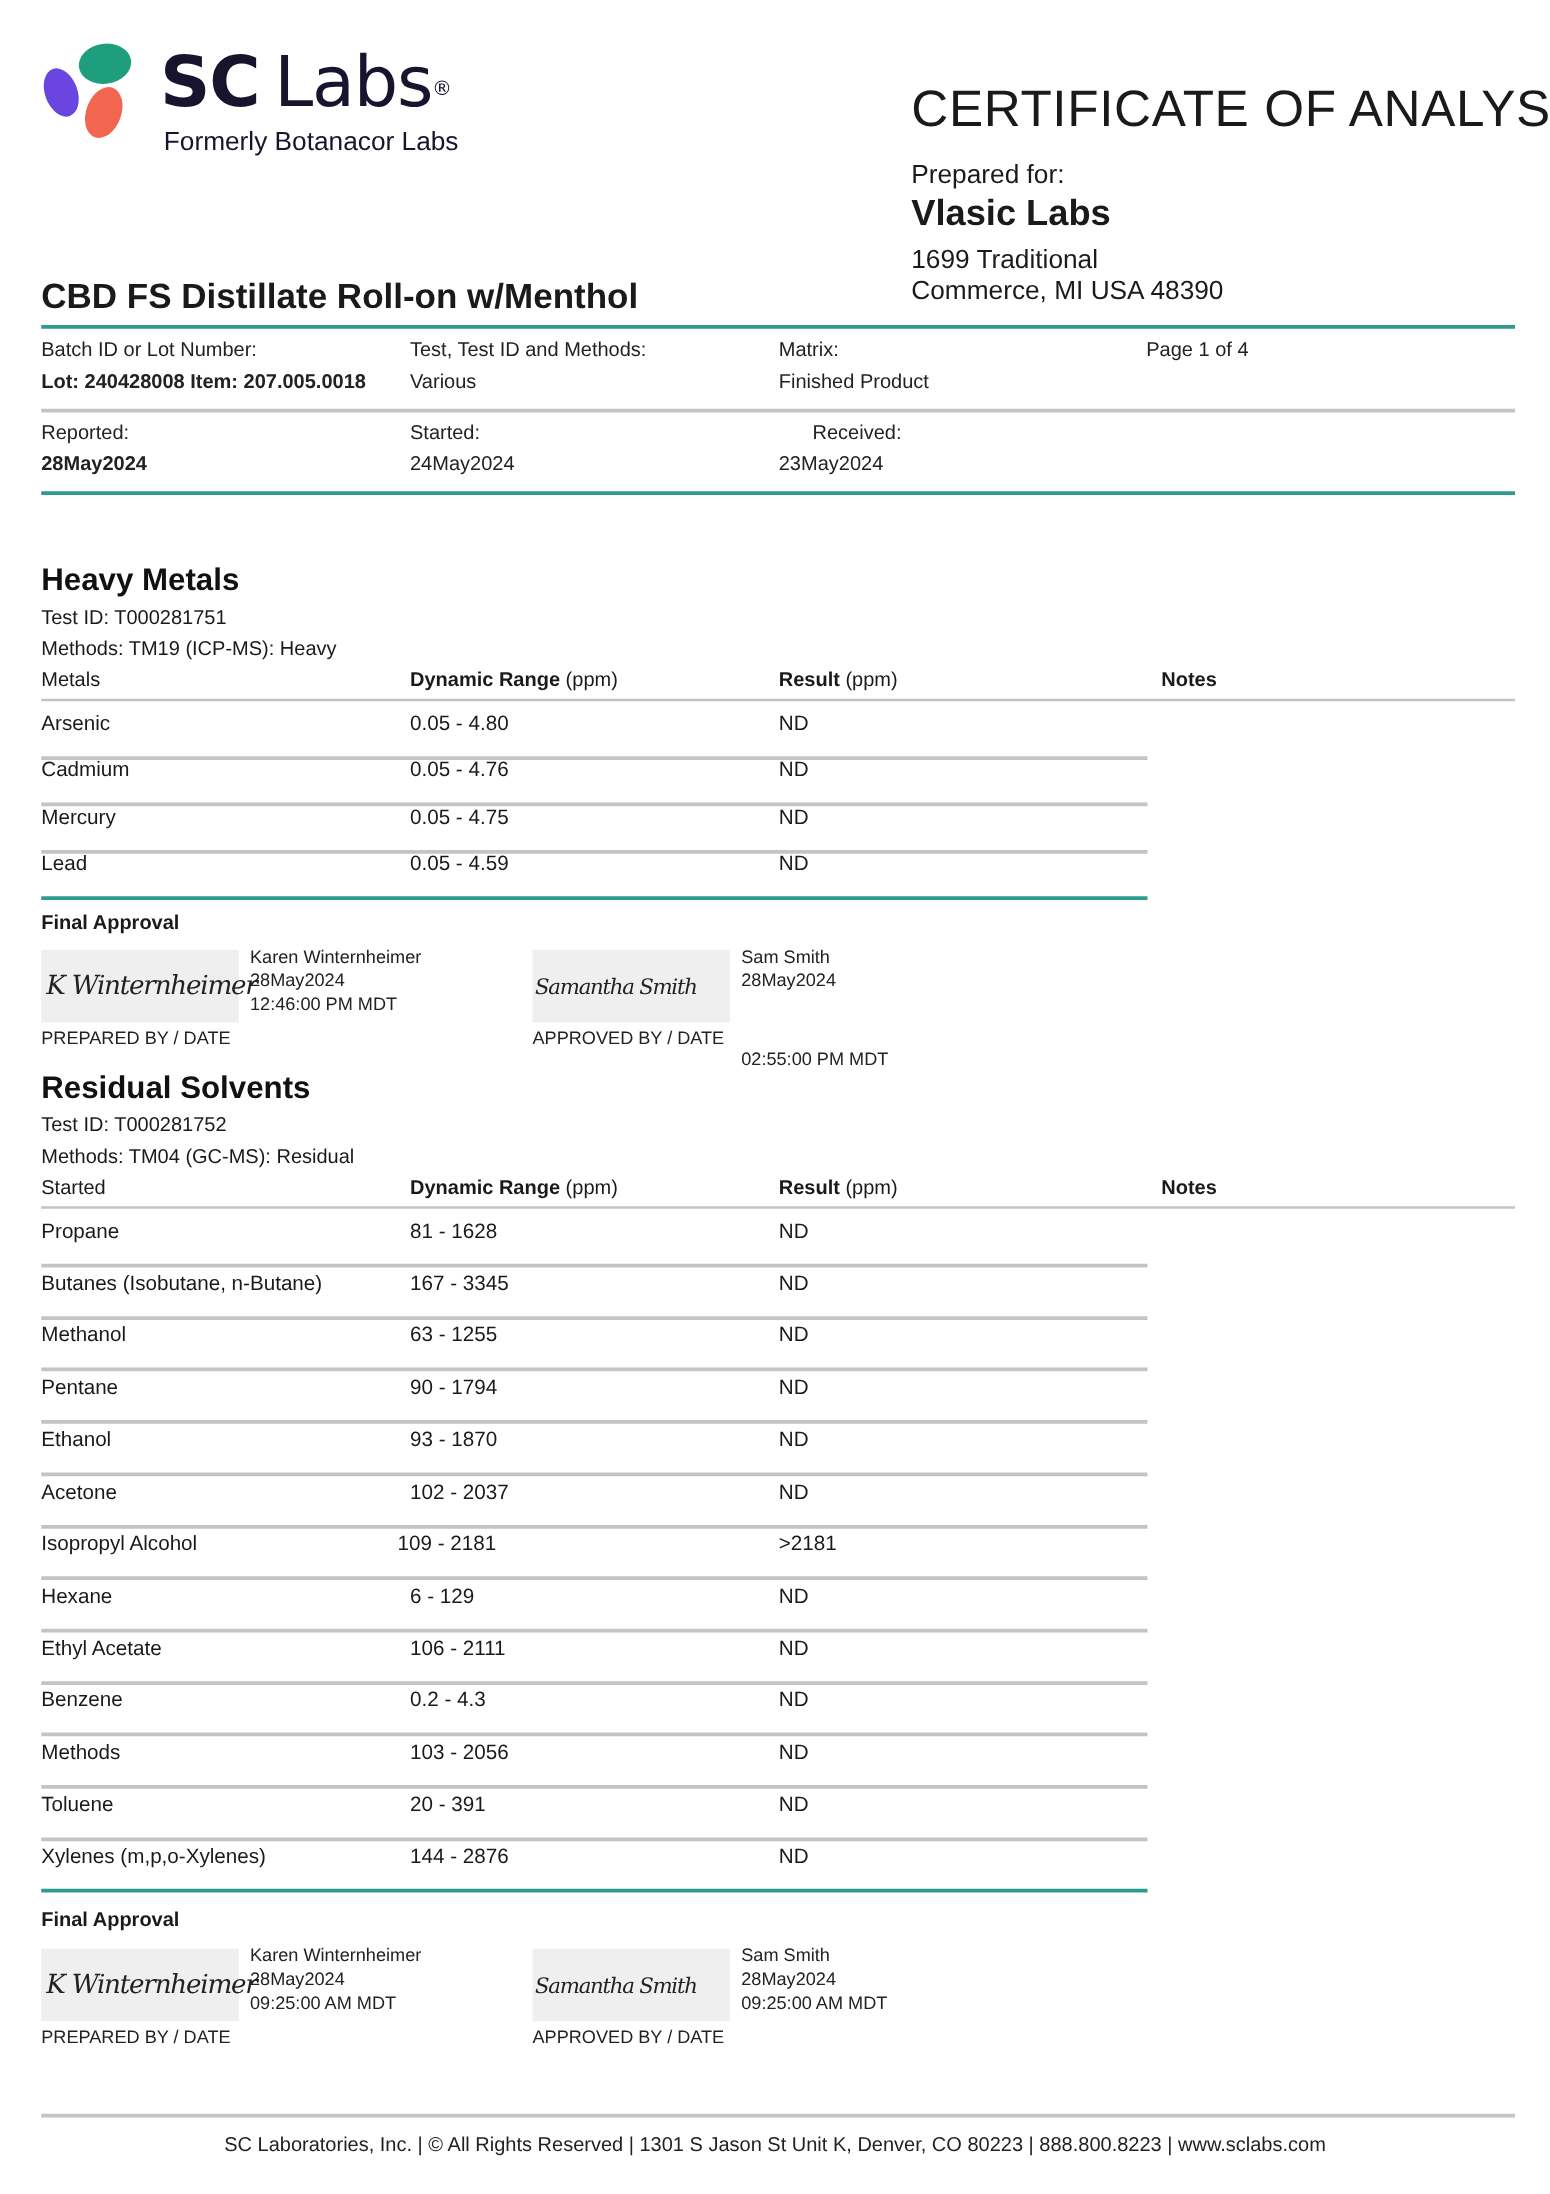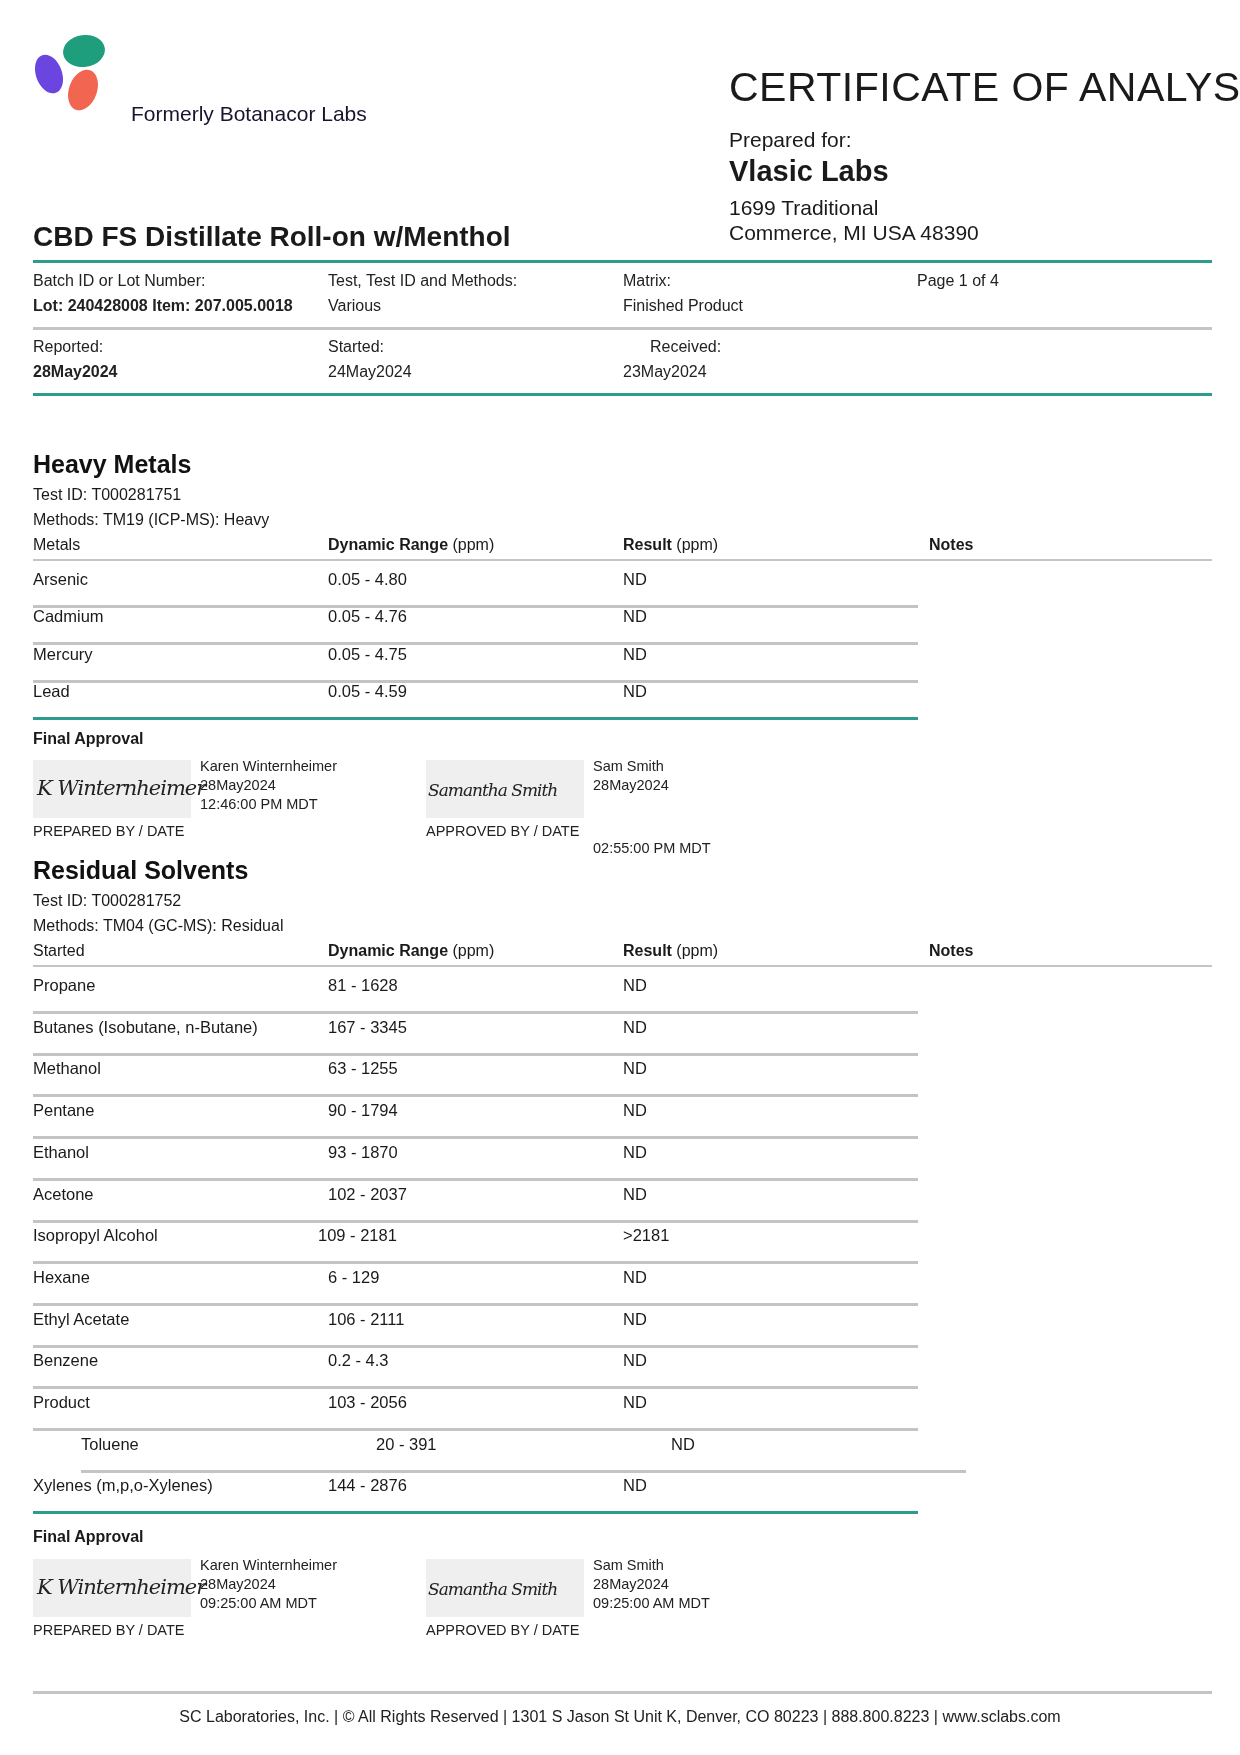--- a/index.html
+++ b/index.html
@@ -22,20 +22,23 @@
 </style>
 </head>
 <body>
 
 <div class="abs" style="left:33px;top:34px;width:360px;height:96px;">
   <svg class="abs" style="left:0;top:0;" width="80" height="80" viewBox="0 0 80 80">
     <ellipse cx="51" cy="17" rx="21" ry="16" fill="#1f9e7d" transform="rotate(-8 51 17)"></ellipse>
     <ellipse cx="16" cy="40" rx="13" ry="20" fill="#6b45e0" transform="rotate(-20 16 40)"></ellipse>
     <ellipse cx="50" cy="56" rx="14" ry="21" fill="#f26651" transform="rotate(20 50 56)"></ellipse>
   </svg>
+  <div class="abs logo-text" style="left:95px;top:2px;font-size:56px;line-height:62px;color:#17142e;letter-spacing:-1px;white-space:nowrap;">
+    <span style="font-weight:bold;">SC</span><span style="display:inline-block;width:12px;"></span><span>Labs</span><sup style="font-size:16px;vertical-align:top;position:relative;top:4px;">®</sup>
+  </div>
   <div class="abs" style="left:98px;top:68px;font-size:21px;color:#17142e;white-space:nowrap;">Formerly Botanacor Labs</div>
 </div>
 
 <div class="abs" style="left:729px;top:64px;font-size:41px;font-weight:normal;color:#1a1a1a;letter-spacing:0.5px;white-space:nowrap;">CERTIFICATE OF ANALYSIS</div>
 <div class="abs" style="left:729px;top:128px;font-size:21px;">Prepared for:</div>
 <div class="abs" style="left:729px;top:155px;font-size:29px;font-weight:bold;">Vlasic Labs</div>
 <div class="abs" style="left:729px;top:196px;font-size:21px;">1699 Traditional</div>
 <div class="abs" style="left:729px;top:221px;font-size:21px;">Commerce, MI USA 48390</div>
 
 <div class="abs" style="left:33px;top:221px;font-size:28px;font-weight:bold;white-space:nowrap;">CBD FS Distillate Roll-on w/Menthol</div>
@@ -179,26 +182,26 @@
         <div class="cell" style="left: 590px;">ND</div>
         <div class="sep"></div>
       </div>
       <div class="row" style="top: 1347px;">
         <div class="cell" style="left: 0px;">Benzene</div>
         <div class="cell" style="left: 295px;">0.2 - 4.3</div>
         <div class="cell" style="left: 590px;">ND</div>
         <div class="sep"></div>
       </div>
       <div class="row" style="top: 1389px;">
-        <div class="cell" style="left: 0px;">Product</div>
+        <div class="cell" style="left: 0px;">Methods</div>
         <div class="cell" style="left: 295px;">103 - 2056</div>
         <div class="cell" style="left: 590px;">ND</div>
         <div class="sep"></div>
       </div>
-      <div class="row" style="top: 1431px; margin-left: 48px;">
+      <div class="row" style="top: 1431px;">
         <div class="cell" style="left: 0px;">Toluene</div>
         <div class="cell" style="left: 295px;">20 - 391</div>
         <div class="cell" style="left: 590px;">ND</div>
         <div class="sep"></div>
       </div>
       <div class="row" style="top: 1472px;">
         <div class="cell" style="left: 0px;">Xylenes (m,p,o-Xylenes)</div>
         <div class="cell" style="left: 295px;">144 - 2876</div>
         <div class="cell" style="left: 590px;">ND</div>
         <div class="sep" style="background: rgb(46, 156, 140);"></div>

